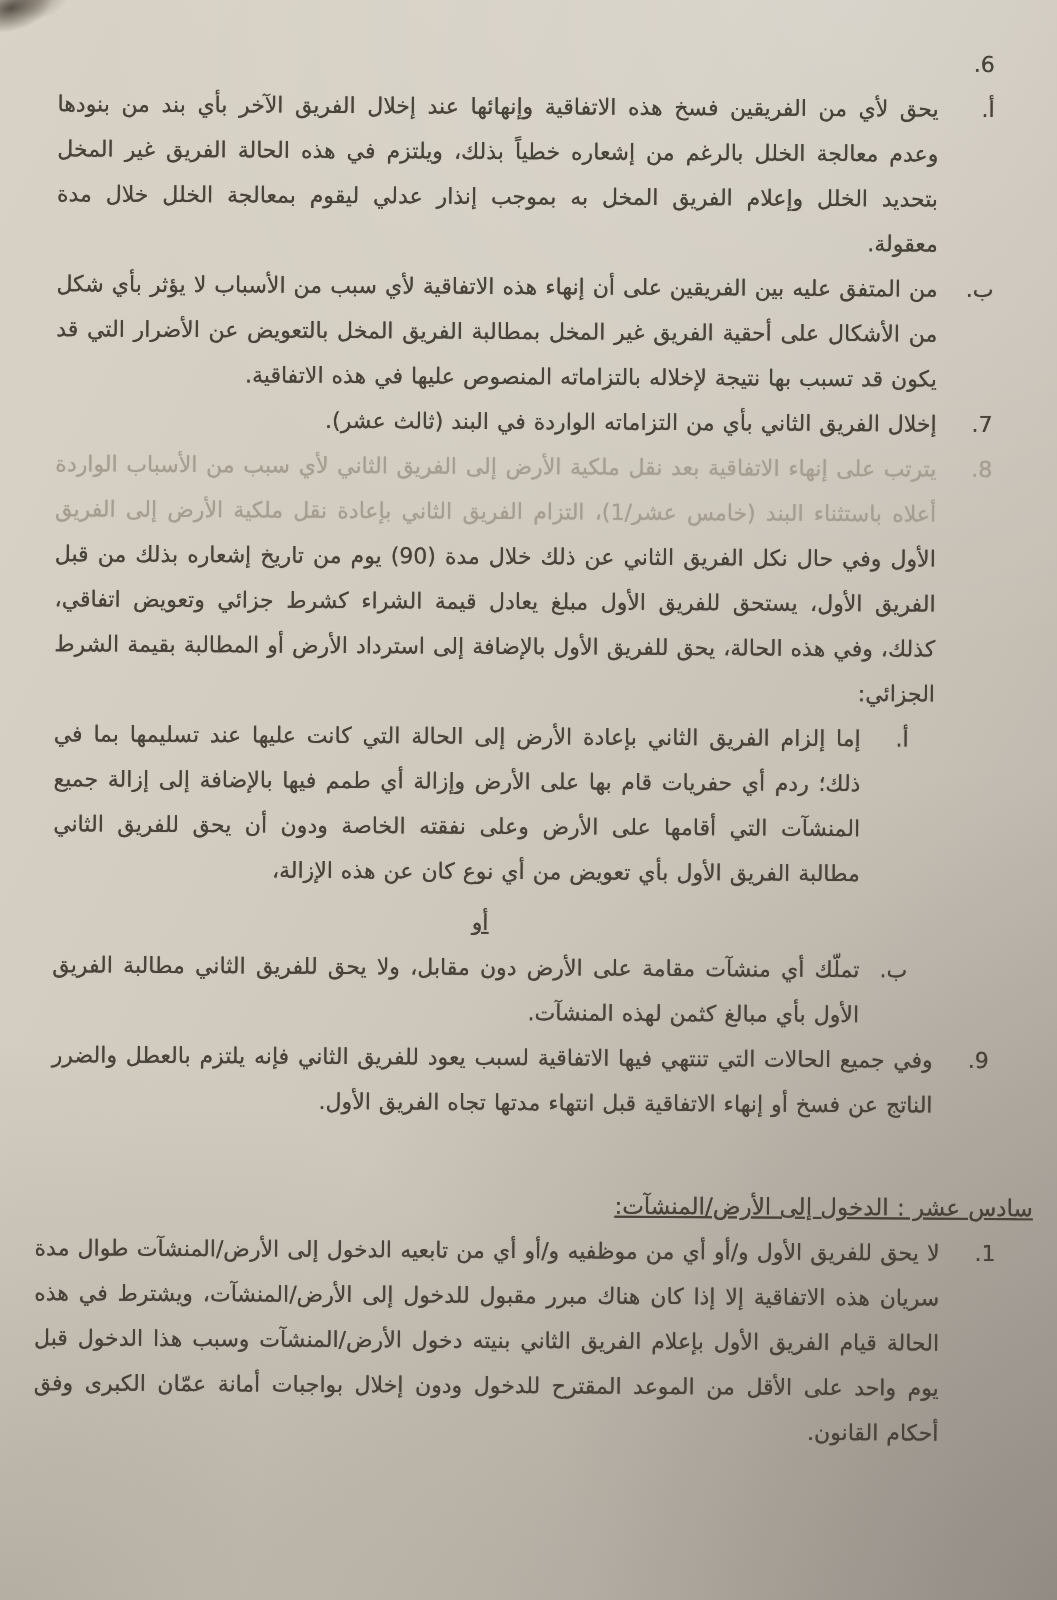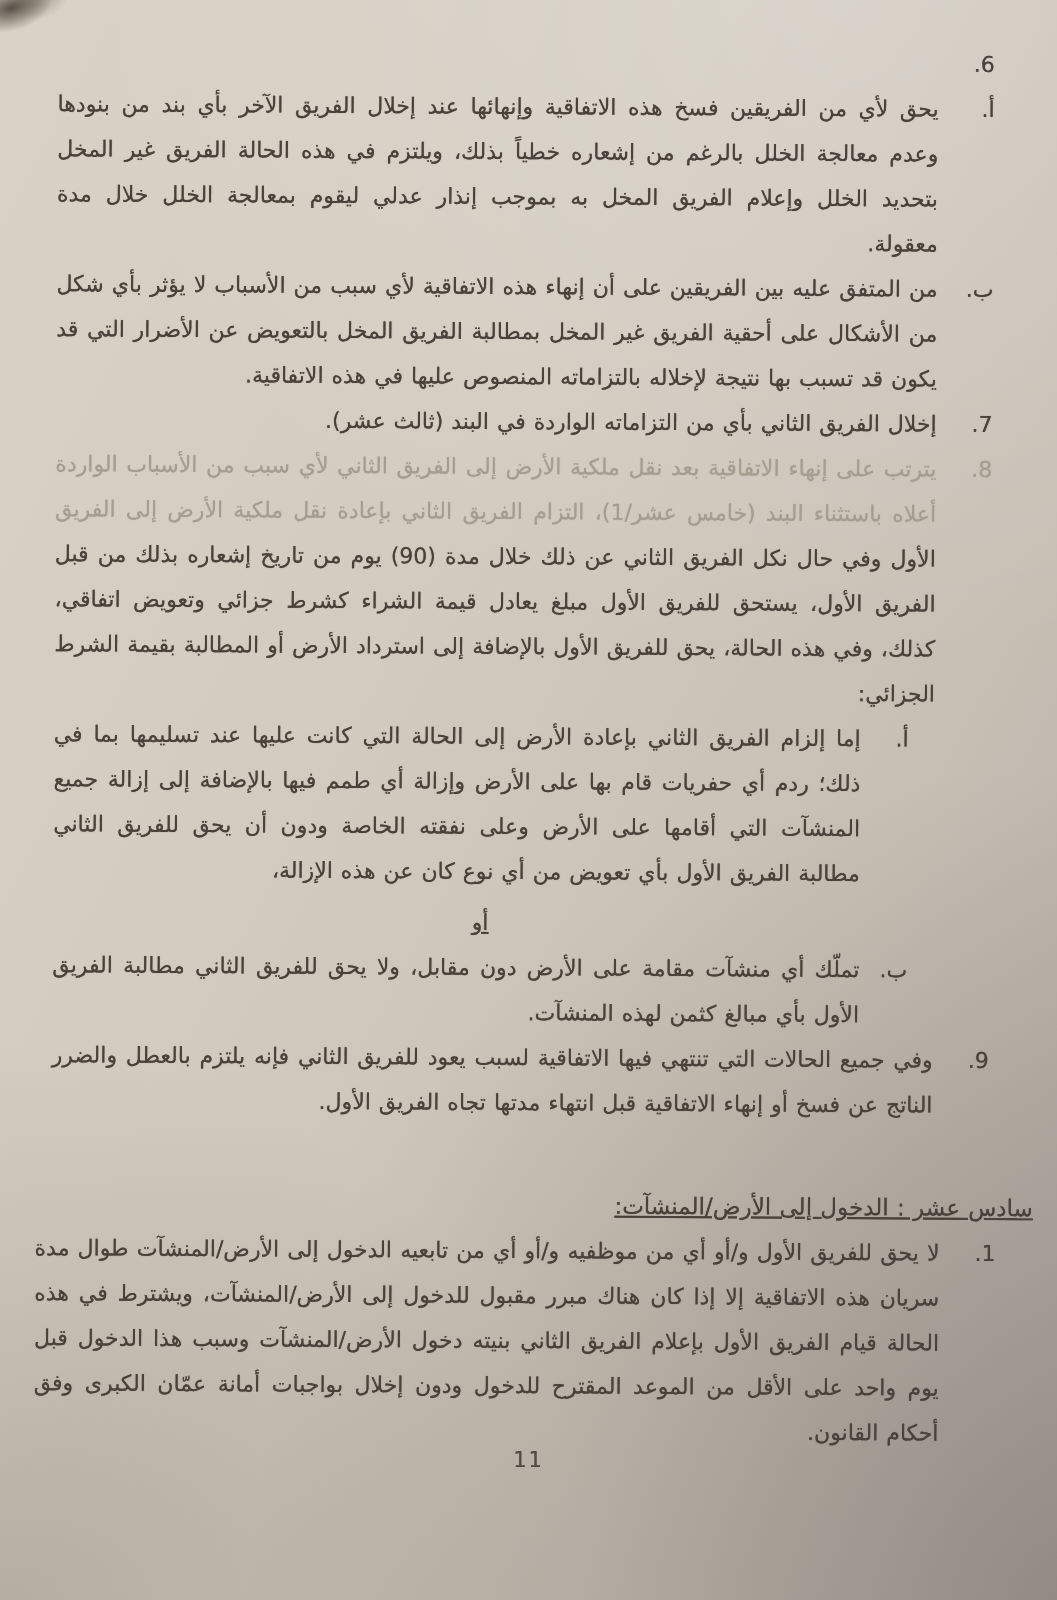--- a/index.html
+++ b/index.html
@@ -139,14 +139,13 @@
 
     <div class="section-heading">سادس عشر : الدخول إلى الأرض/المنشآت:</div>
 
     <div class="row section16-item">
       <span class="marker">1.</span>
       <span class="text">لا يحق للفريق الأول و/أو أي من موظفيه و/أو أي من تابعيه الدخول إلى الأرض/المنشآت طوال مدة سريان هذه الاتفاقية إلا إذا كان هناك مبرر مقبول للدخول إلى الأرض/المنشآت، ويشترط في هذه الحالة قيام الفريق الأول بإعلام الفريق الثاني بنيته دخول الأرض/المنشآت وسبب هذا الدخول قبل يوم واحد على الأقل من الموعد المقترح للدخول ودون إخلال بواجبات أمانة عمّان الكبرى وفق أحكام القانون.</span>
     </div>
 
   </div>
 
-  <div class="page-number">11</div>
 </div>
 
 </body></html>

